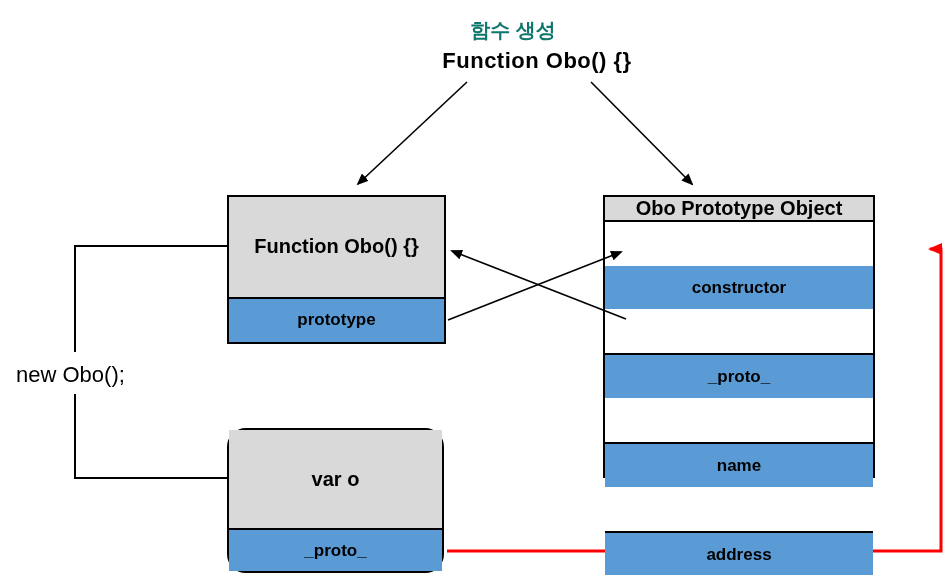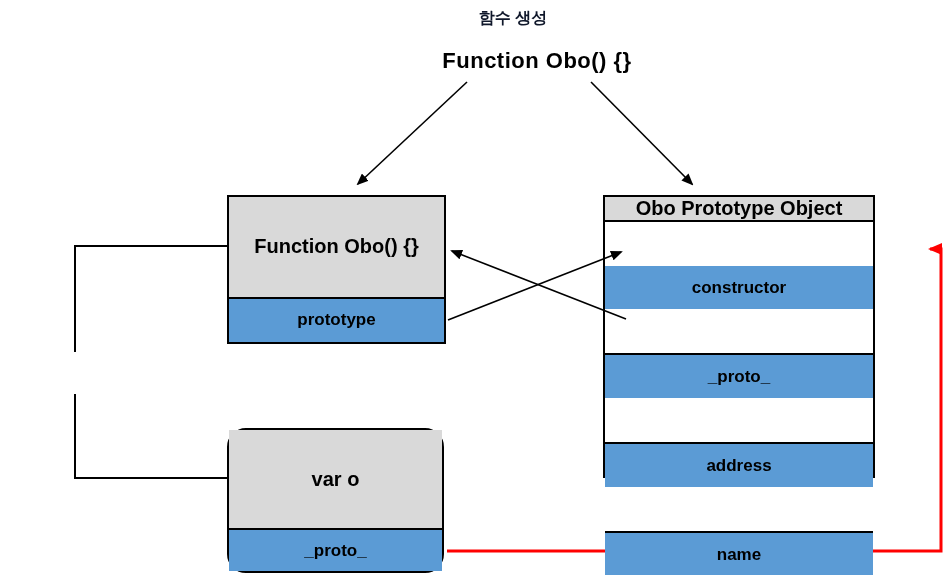--- a/index.html
+++ b/index.html
@@ -16,25 +16,25 @@
     overflow: hidden;
   }
   .overlay-svg {
     position: absolute;
     left: 0; top: 0;
     width: 947px; height: 575px;
     pointer-events: none;
   }
   .title-ko {
     position: absolute;
-    top: 8px;
+    top: 17px;
     left: 513px;
     transform: translateX(-50%);
-    color: #0f172a;
-    font-size: 16px;
+    color: #0f766e;
+    font-size: 20px;
     font-weight: bold;
     white-space: nowrap;
   }
   .title-fn {
     position: absolute;
     top: 48px;
     left: 537px;
     transform: translateX(-50%);
     color: #000000;
     font-size: 22px;
@@ -116,32 +116,33 @@
 
     <polyline points="227,246 75,246 75,352" fill="none" stroke="#000000" stroke-width="2"></polyline>
     <polyline points="75,394 75,478 227,478" fill="none" stroke="#000000" stroke-width="2"></polyline>
 
     <polyline points="447,551 941,551 941,249 930,249" fill="none" stroke="#ff0000" stroke-width="3" marker-end="url(#arrow-red)"></polyline>
   </svg>
 
   <div class="title-ko">함수 생성</div>
   <div class="title-fn">Function Obo() {}</div>
 
+  <div class="new-obo-label">new Obo();</div>
 
   <div class="diagram-box box-function">
     <div class="box-header">Function Obo() {}</div>
     <div class="box-row">prototype</div>
   </div>
 
   <div class="diagram-box box-proto-obj">
     <div class="box-header">Obo Prototype Object</div>
     <div class="box-row">constructor</div>
     <div class="box-row">_proto_</div>
+    <div class="box-row">name</div>
     <div class="box-row">address</div>
-    <div class="box-row">name</div>
   </div>
 
   <div class="diagram-box box-var-o">
     <div class="box-header">var o</div>
     <div class="box-row">_proto_</div>
   </div>
 
 </div>
 
 </body></html>

